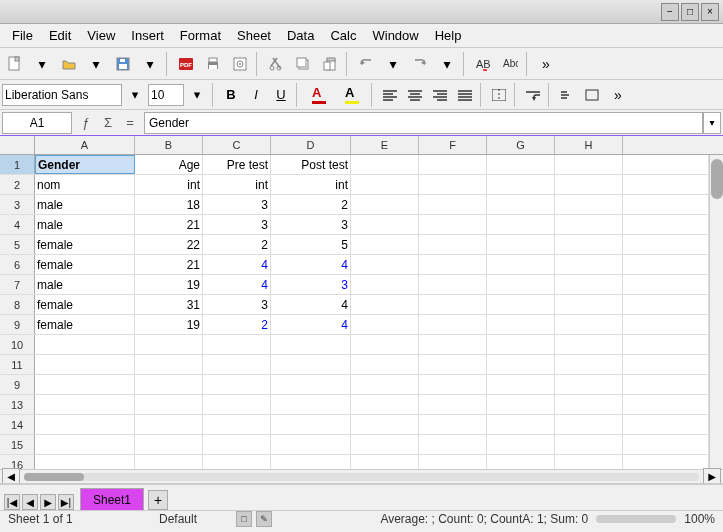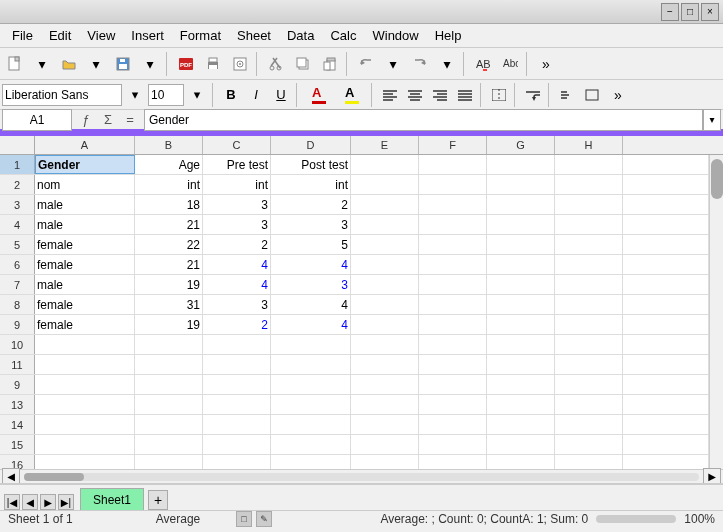--- a/index.html
+++ b/index.html
@@ -74,21 +74,21 @@
       cursor: pointer; font-size: 13px;
     }
     .fmt-btn-wide { width: 32px; }
 
     
     #formula-bar {
       background: #f0f0f0;
       height: 26px;
       display: flex;
       align-items: center;
-      border-bottom: 7px solid #8b5cf6;
+      border-bottom: 1px solid #8b5cf6;
       padding: 0 2px;
     }
     #cell-ref-box {
       width: 70px; height: 22px; border: 1px solid #aaa; font-size: 12px; padding: 0 4px;
       background: white; text-align: center;
     }
     #formula-icons { display: flex; align-items: center; gap: 2px; padding: 0 4px; }
     .formula-icon { width: 20px; height: 20px; display: flex; align-items: center; justify-content: center; cursor: pointer; font-size: 13px; color: #555; }
     #formula-input {
       flex: 1; height: 22px; border: 1px solid #aaa; font-size: 12px; padding: 0 4px;
@@ -193,21 +193,21 @@
       display: flex;
       align-items: flex-end;
       background: #f0f0f0;
       border-top: 1px solid #ccc;
       padding: 0 4px;
     }
     #tab-nav { display: flex; align-items: center; gap: 2px; margin-right: 6px; }
     .tab-nav-btn { width: 16px; height: 16px; background: #e0e0e0; border: 1px solid #aaa; font-size: 10px; display: flex; align-items: center; justify-content: center; cursor: pointer; }
     .sheet-tab {
       height: 22px; padding: 0 12px;
-      background: #86efac;
+      background: #d946ef;
       border: 1px solid #aaa;
       border-bottom: none;
       display: flex; align-items: center;
       font-size: 12px;
       cursor: pointer;
     }
     #add-sheet-btn {
       width: 20px; height: 20px; background: #e0e0e0; border: 1px solid #aaa;
       display: flex; align-items: center; justify-content: center; cursor: pointer; font-size: 14px; margin-left: 4px;
     }
@@ -703,21 +703,21 @@
     <div class="tab-nav-btn">◀</div>
     <div class="tab-nav-btn">▶</div>
     <div class="tab-nav-btn">▶|</div>
   </div>
   <div class="sheet-tab">Sheet1</div>
   <div id="add-sheet-btn">+</div>
 </div>
 
 <div id="status-bar">
   <span id="status-left">Sheet 1 of 1</span>
-  <span id="status-mid">Average</span>
+  <span id="status-mid">Default</span>
   <div id="status-mid2">
     <div class="status-icon">□</div>
     <div class="status-icon">✎</div>
   </div>
   <div id="status-right">
     <span>Average: ; Count: 0; CountA: 1; Sum: 0</span>
     <div id="zoom-slider"></div>
     <span>100%</span>
   </div>
 </div>

